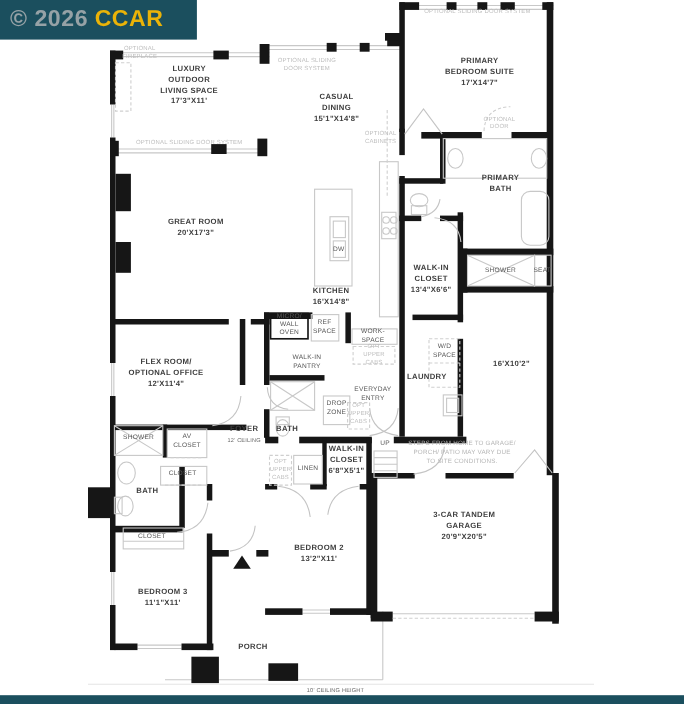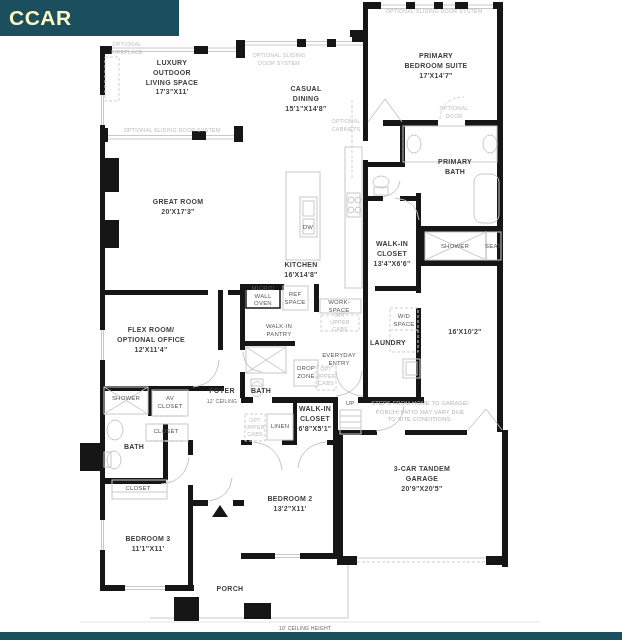--- a/index.html
+++ b/index.html
@@ -12,21 +12,21 @@
   .feat{font-size:6px;font-weight:500;color:#585858;letter-spacing:.2px;line-height:1.25;}
   .opt{font-size:6px;color:#bdbdbd;letter-spacing:.2px;line-height:1.3;
        transform:translate(-50%,-50%) scale(.9);}
   .sub{font-size:6px;color:#6a6a6a;letter-spacing:.2px;transform:translate(-50%,-50%) scale(.85);}
   .note{font-size:6px;color:#b5b5b5;letter-spacing:.2px;line-height:1.45;
         transform:translate(-50%,-50%) scale(.95);}
   #watermark{position:absolute;left:0;top:0;z-index:3;width:170px;height:36px;
              background:#1B4F5E;display:flex;align-items:center;padding-left:9px;
              font-size:21px;font-weight:bold;letter-spacing:.5px;}
   #watermark .wm-prefix{color:#96A2A6;margin-right:6px;}
-  #watermark .wm-brand{color:#fef9c3;}
+  #watermark .wm-brand{color:#eab308;}
   #footer-bar{position:absolute;left:0;bottom:0;width:622px;height:8px;background:#1B4F5E;z-index:3;}
   #ceiling-note{position:absolute;z-index:2;}
 </style>
 </head>
 <body>
 
 <div id="canvas">
 
   <svg id="plan-svg" width="622" height="640" viewBox="0 0 622 640">
 
@@ -281,17 +281,18 @@
 CABS</div>
   <div class="lbl opt" style="left:255px;top:428px">OPT
 UPPER
 CABS</div>
   <div class="lbl note" style="left:420px;top:412px">STEPS FROM HOME TO GARAGE/
 PORCH/ PATIO MAY VARY DUE
 TO SITE CONDITIONS.</div>
   <div class="lbl sub" id="ceiling-note" style="left:305px;top:628px">10' CEILING HEIGHT</div>
 
   <div id="watermark">
+    <span class="wm-prefix">© 2026</span>
     <span class="wm-brand">CCAR</span>
   </div>
   <div id="footer-bar"></div>
 
 </div>
 
 </body></html>

